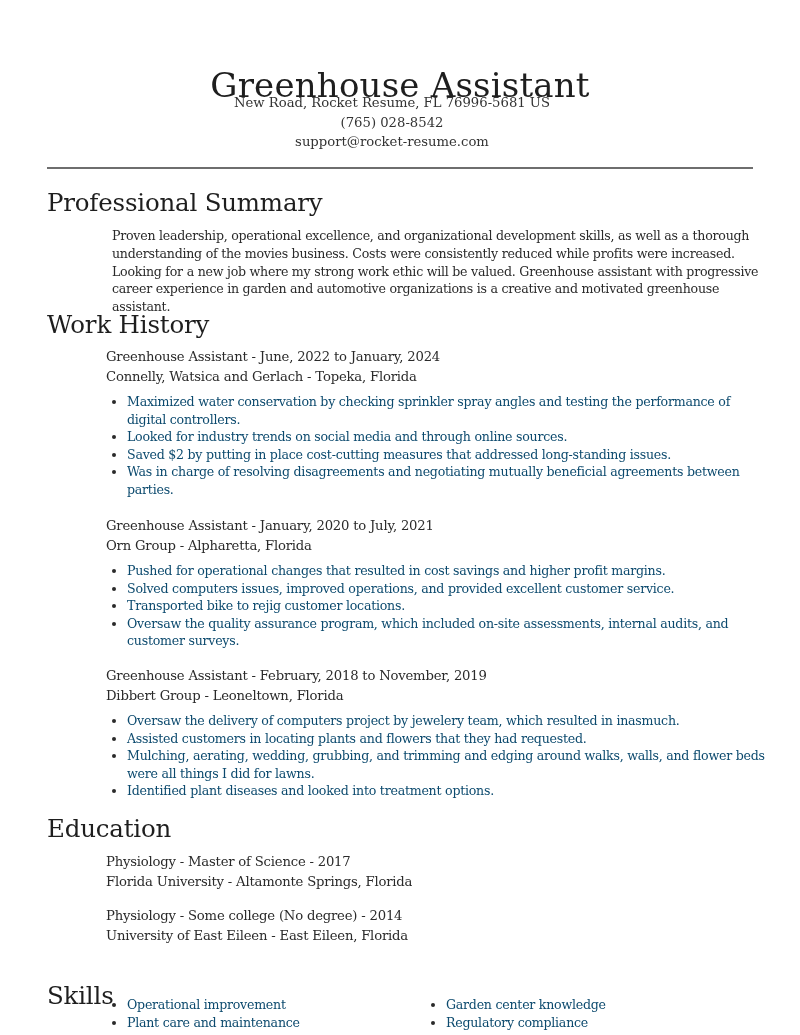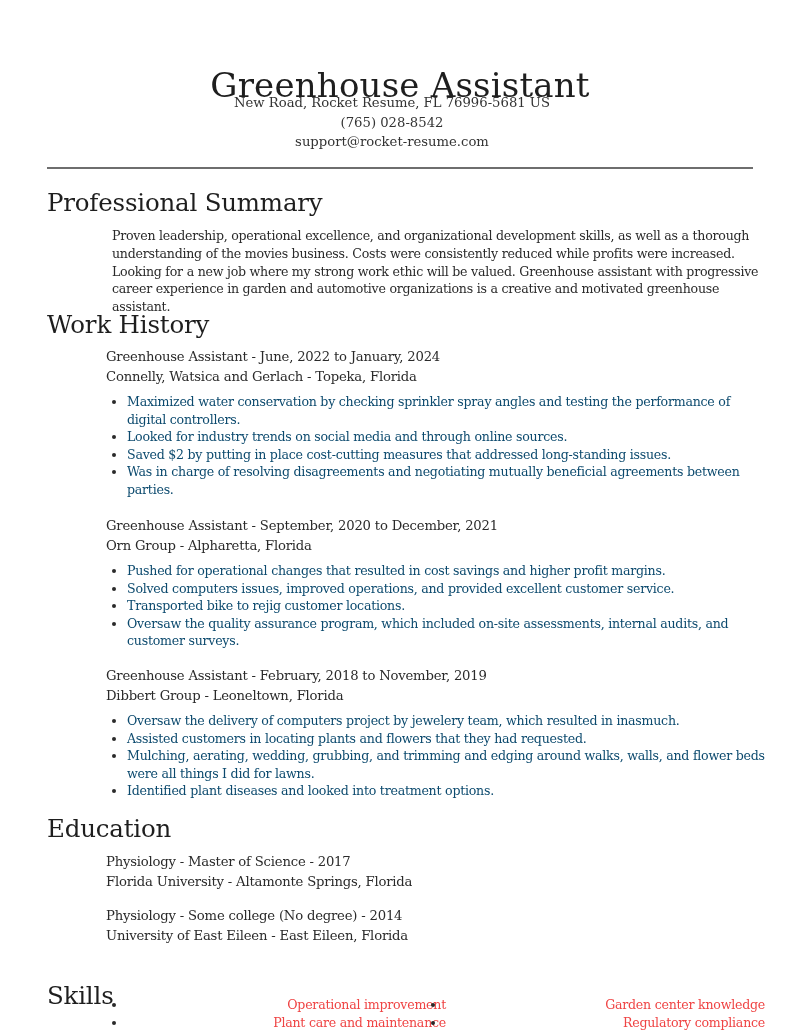--- a/index.html
+++ b/index.html
@@ -39,21 +39,21 @@
     }
     ul.bullets li::before {
       content: ""; position: absolute; left: -15px; top: 7px; width: 4px; height: 4px; border-radius: 50%; background: #2a2a2a;
     }
     .edu { position: absolute; left: 106px; width: 600px; }
     .skills-grid {
       position: absolute; left: 127px; top: 996px; width: 640px;
       display: grid; grid-template-columns: 319px 319px; row-gap: 0;
     }
     .skills-grid .skill {
-      position: relative; font-size: 12.6px; line-height: 17.6px; color: #ef4444; letter-spacing: -0.25px; text-align: right;
+      position: relative; font-size: 12.6px; line-height: 17.6px; color: #0c4a6e; letter-spacing: -0.25px;
     }
     .skills-grid .skill::before {
       content: ""; position: absolute; left: -15px; top: 7px; width: 4px; height: 4px; border-radius: 50%; background: #2a2a2a;
     }
   </style>
 </head>
 <body>
 
 <div class="page">
 
@@ -77,21 +77,21 @@
     <div class="job-line">Connelly, Watsica and Gerlach - Topeka, Florida</div>
     <ul class="bullets">
       <li>Maximized water conservation by checking sprinkler spray angles and testing the performance of digital controllers.</li>
       <li>Looked for industry trends on social media and through online sources.</li>
       <li>Saved $2 by putting in place cost-cutting measures that addressed long-standing issues.</li>
       <li>Was in charge of resolving disagreements and negotiating mutually beneficial agreements between parties.</li>
     </ul>
   </div>
 
   <div class="job" style="top:516px;">
-    <div class="job-line">Greenhouse Assistant - September, 2020 to December, 2021</div>
+    <div class="job-line">Greenhouse Assistant - January, 2020 to July, 2021</div>
     <div class="job-line">Orn Group - Alpharetta, Florida</div>
     <ul class="bullets">
       <li>Pushed for operational changes that resulted in cost savings and higher profit margins.</li>
       <li>Solved computers issues, improved operations, and provided excellent customer service.</li>
       <li>Transported bike to rejig customer locations.</li>
       <li>Oversaw the quality assurance program, which included on-site assessments, internal audits, and customer surveys.</li>
     </ul>
   </div>
 
   <div class="job" style="top:666px;">

